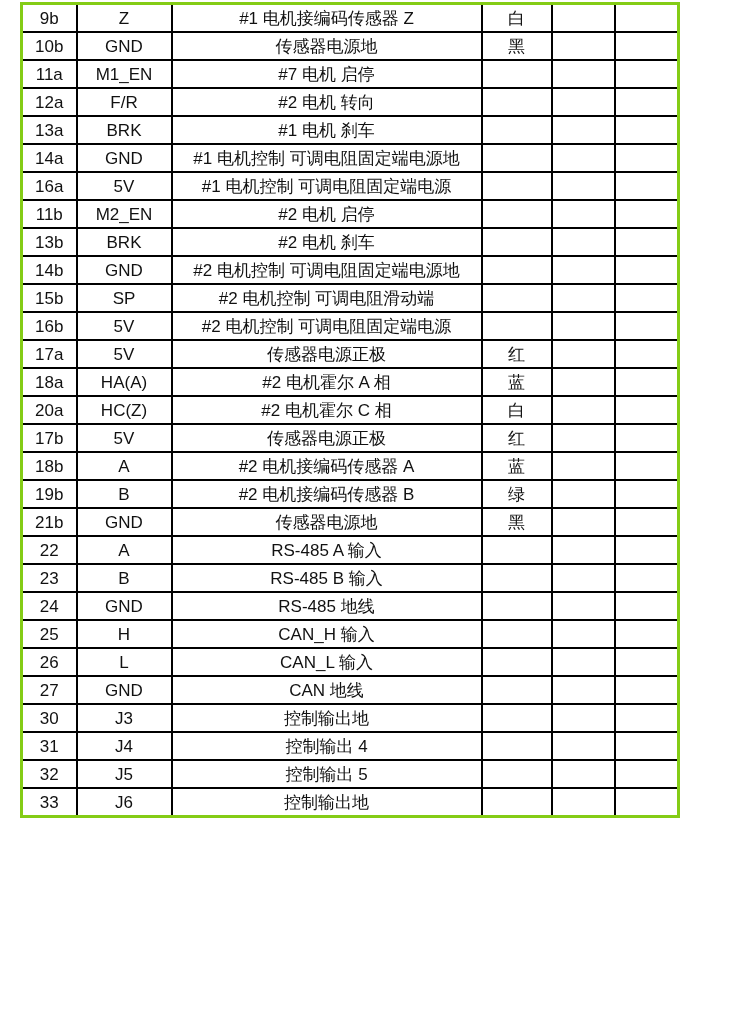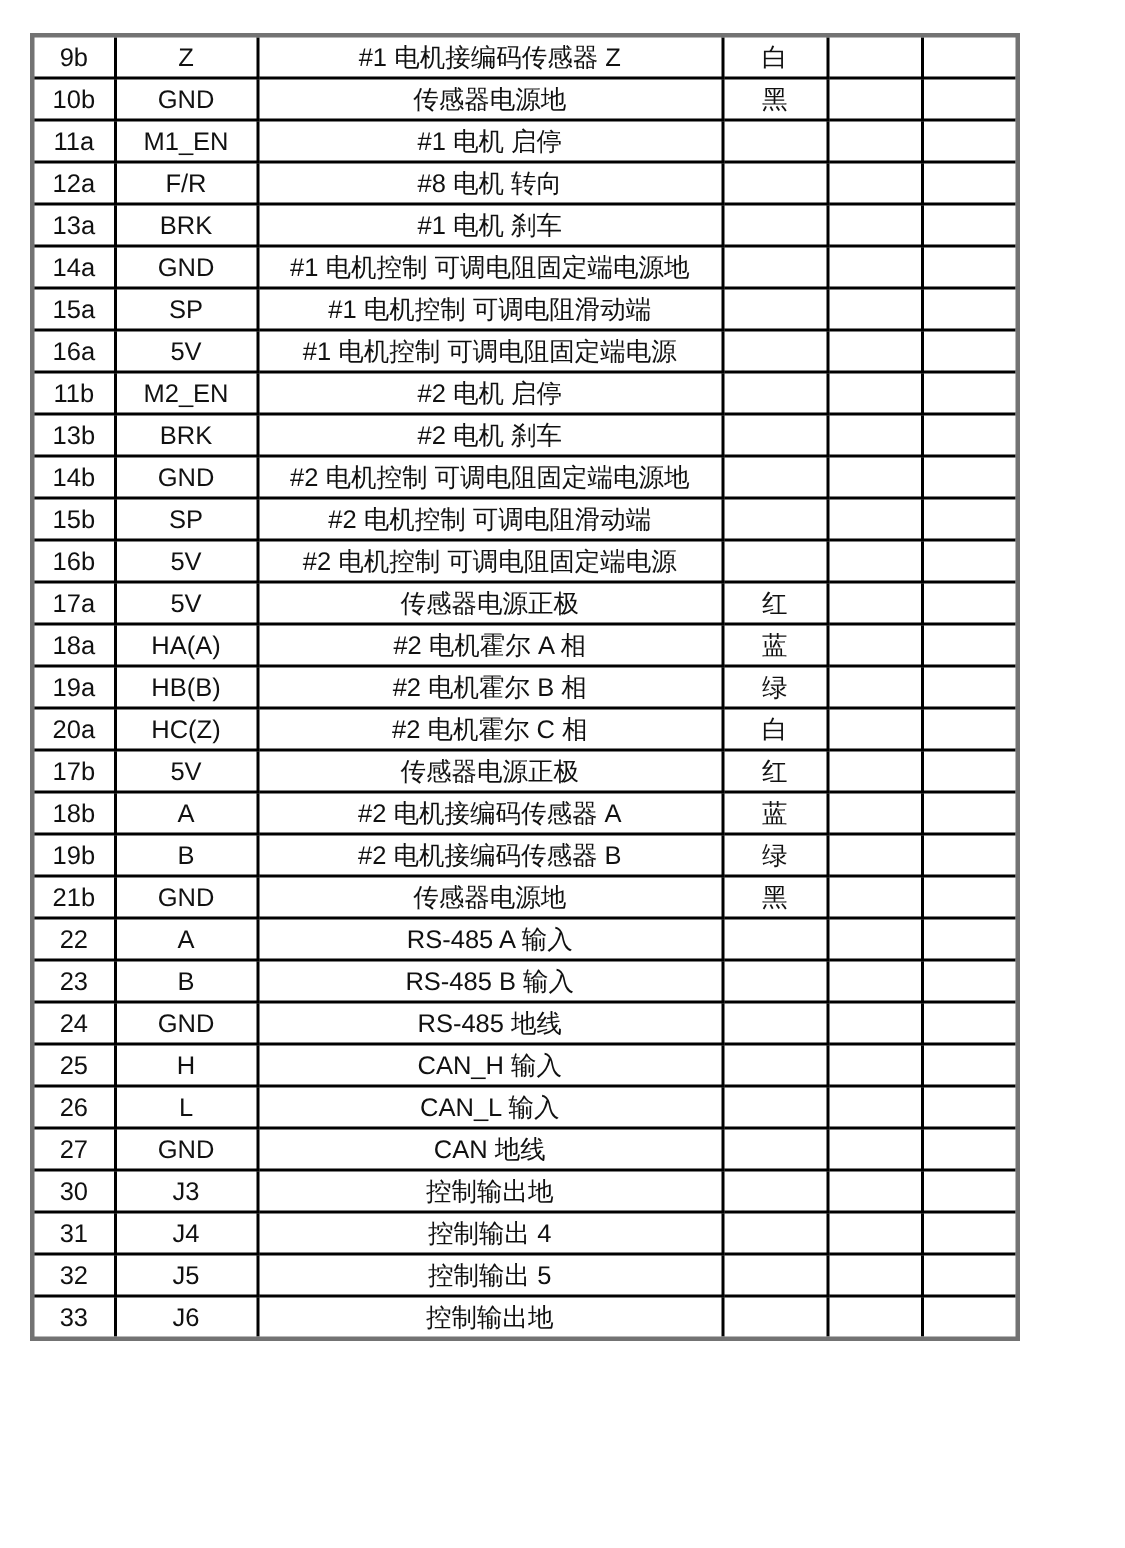--- a/index.html
+++ b/index.html
@@ -10,24 +10,24 @@
   body {
     width: 750px;
     height: 1032px;
     position: relative;
     font-family: "Liberation Sans", "DejaVu Sans", sans-serif;
     color: #111111;
   }
   .pinout-table {
     position: absolute;
     left: 20px;
-    top: 22px;
+    top: 2px;
     border-collapse: collapse;
     table-layout: fixed;
-    border: 3px solid #737373;
+    border: 3px solid #84cc16;
   }
   .pinout-table td {
     border: 2px solid #000000;
     text-align: center;
     vertical-align: middle;
     font-size: 17px;
     line-height: 1;
     padding: 0;
     height: 26px;
     overflow: hidden;
@@ -65,53 +65,45 @@
         <td>10b</td>
         <td>GND</td>
         <td>传感器电源地</td>
         <td>黑</td>
         <td></td>
         <td></td>
       </tr>
       <tr>
         <td>11a</td>
         <td>M1_EN</td>
-        <td>#1 电机 启停</td>
+        <td>#7 电机 启停</td>
         <td></td>
         <td></td>
         <td></td>
       </tr>
       <tr>
         <td>12a</td>
         <td>F/R</td>
-        <td>#8 电机 转向</td>
+        <td>#2 电机 转向</td>
         <td></td>
         <td></td>
         <td></td>
       </tr>
       <tr>
         <td>13a</td>
         <td>BRK</td>
         <td>#1 电机 刹车</td>
         <td></td>
         <td></td>
         <td></td>
       </tr>
       <tr>
         <td>14a</td>
         <td>GND</td>
         <td>#1 电机控制 可调电阻固定端电源地</td>
-        <td></td>
-        <td></td>
-        <td></td>
-      </tr>
-      <tr>
-        <td>15a</td>
-        <td>SP</td>
-        <td>#1 电机控制 可调电阻滑动端</td>
         <td></td>
         <td></td>
         <td></td>
       </tr>
       <tr>
         <td>16a</td>
         <td>5V</td>
         <td>#1 电机控制 可调电阻固定端电源</td>
         <td></td>
         <td></td>
@@ -167,28 +159,20 @@
       </tr>
       <tr>
         <td>18a</td>
         <td>HA(A)</td>
         <td>#2 电机霍尔 A 相</td>
         <td>蓝</td>
         <td></td>
         <td></td>
       </tr>
       <tr>
-        <td>19a</td>
-        <td>HB(B)</td>
-        <td>#2 电机霍尔 B 相</td>
-        <td>绿</td>
-        <td></td>
-        <td></td>
-      </tr>
-      <tr>
         <td>20a</td>
         <td>HC(Z)</td>
         <td>#2 电机霍尔 C 相</td>
         <td>白</td>
         <td></td>
         <td></td>
       </tr>
       <tr>
         <td>17b</td>
         <td>5V</td>

